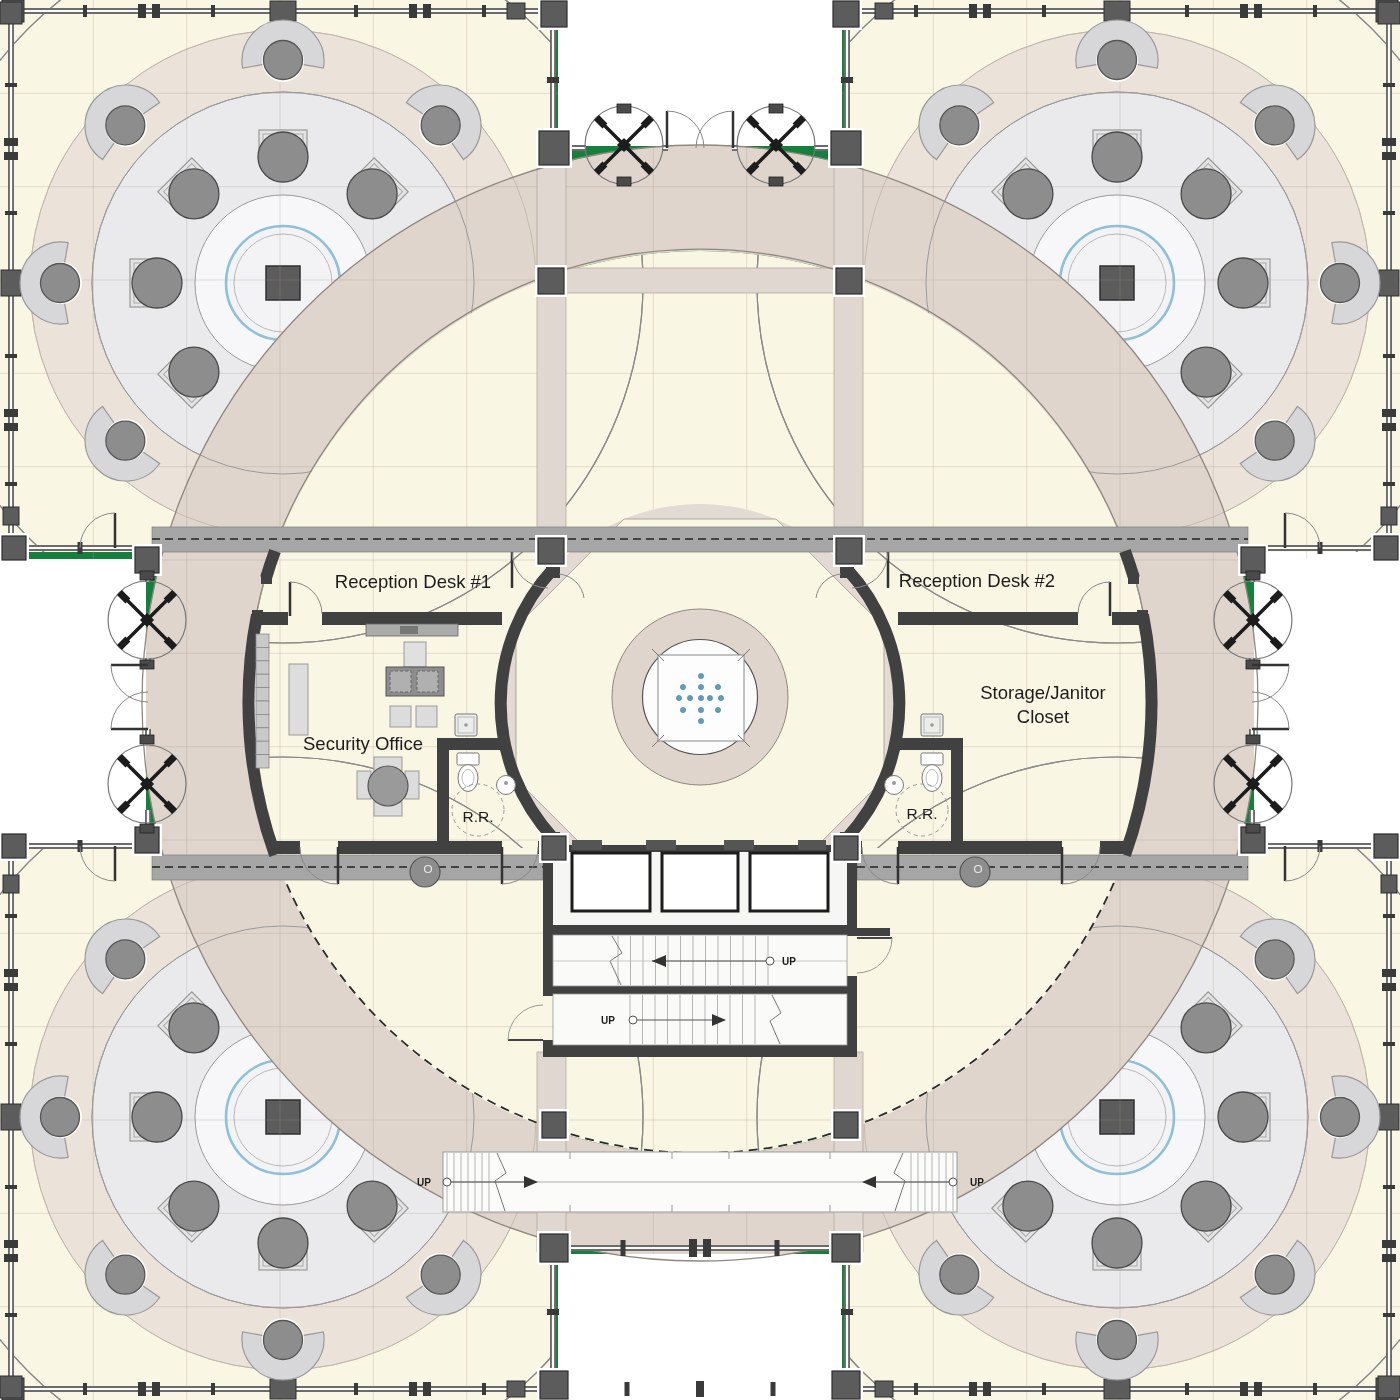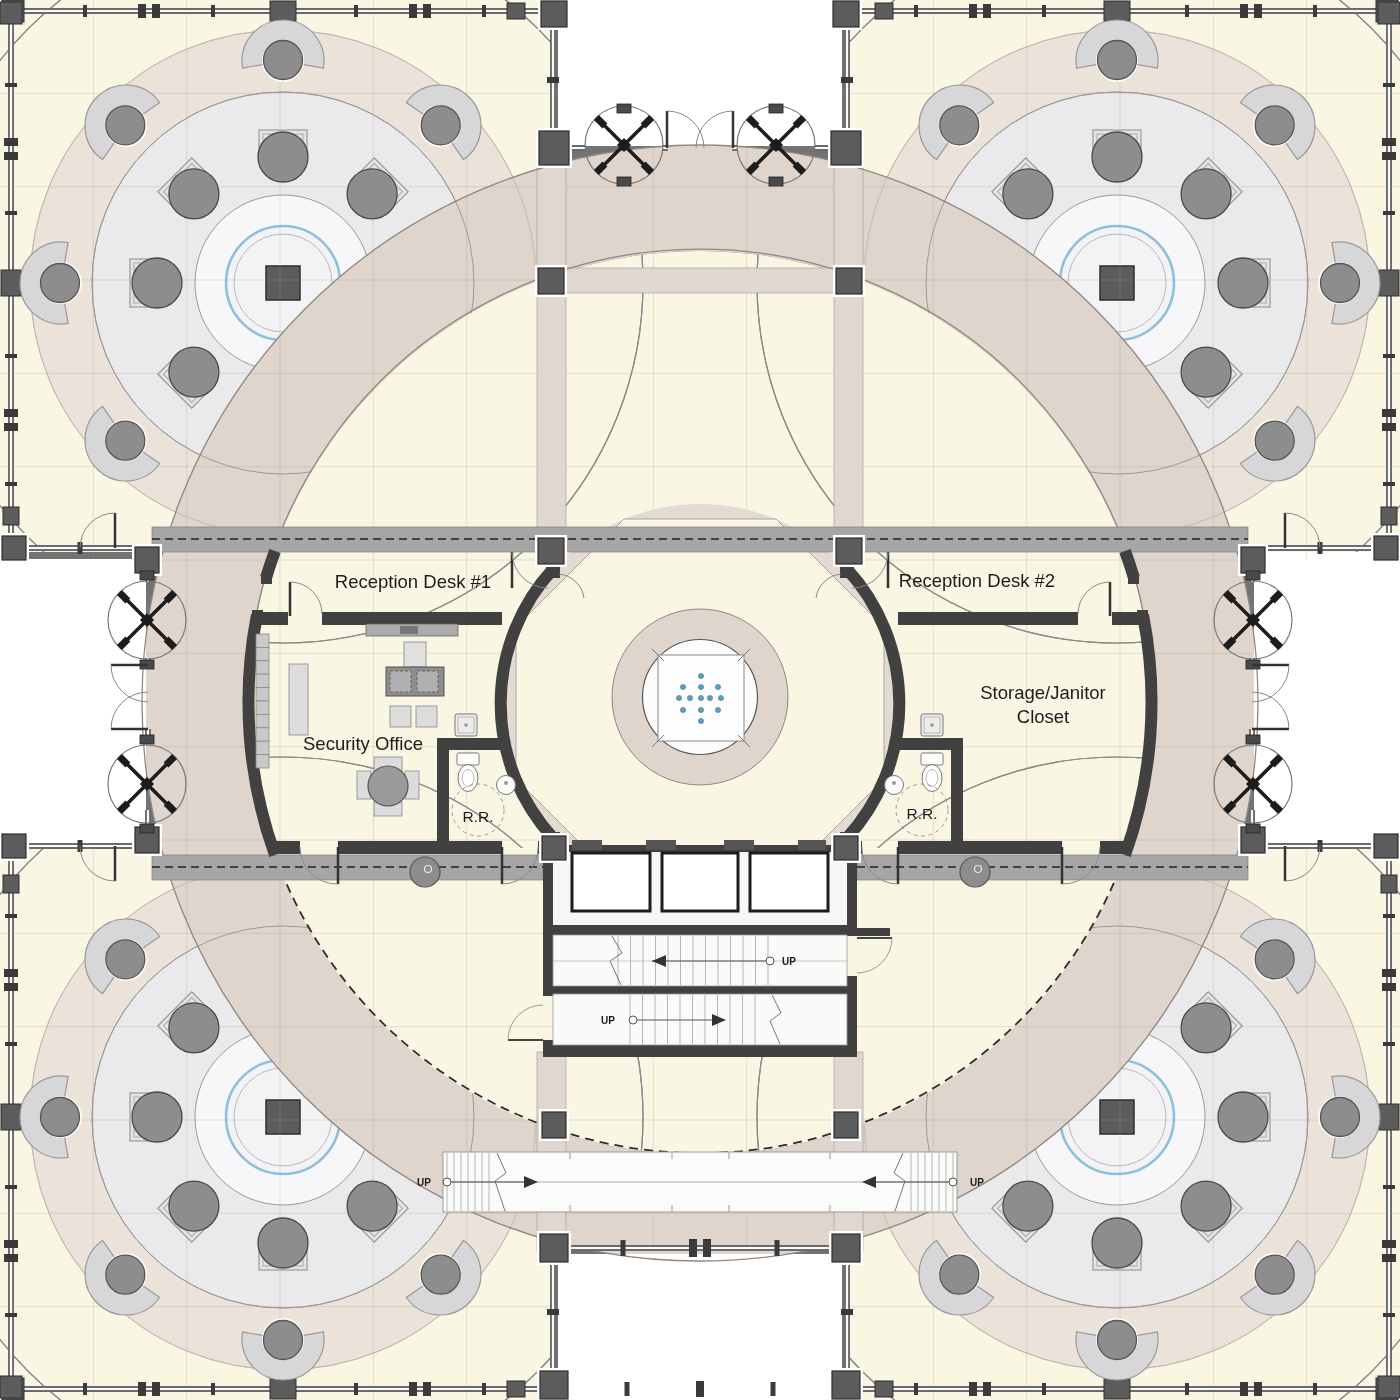--- a/index.html
+++ b/index.html
@@ -1,16 +1,16 @@
 <!DOCTYPE html>
 <html><head>
 <meta charset="utf-8">
 <style>
   html,body{margin:0;padding:0;background:#fff;}
-  #plan-wrap{width:1264px;height:1400px;position:relative;background:#737373;}
+  #plan-wrap{width:1264px;height:1400px;position:relative;background:#15803d;}
   svg{display:block;}
   text{font-family:"Liberation Sans", sans-serif;fill:#1c1c1c;}
   .lbl{font-size:18.5px;}
   .lbl-sm{font-size:15.5px;}
   .lbl-up{font-size:10px;font-weight:bold;}
 </style>
 </head>
 <body>
 
 <div id="plan-wrap">

